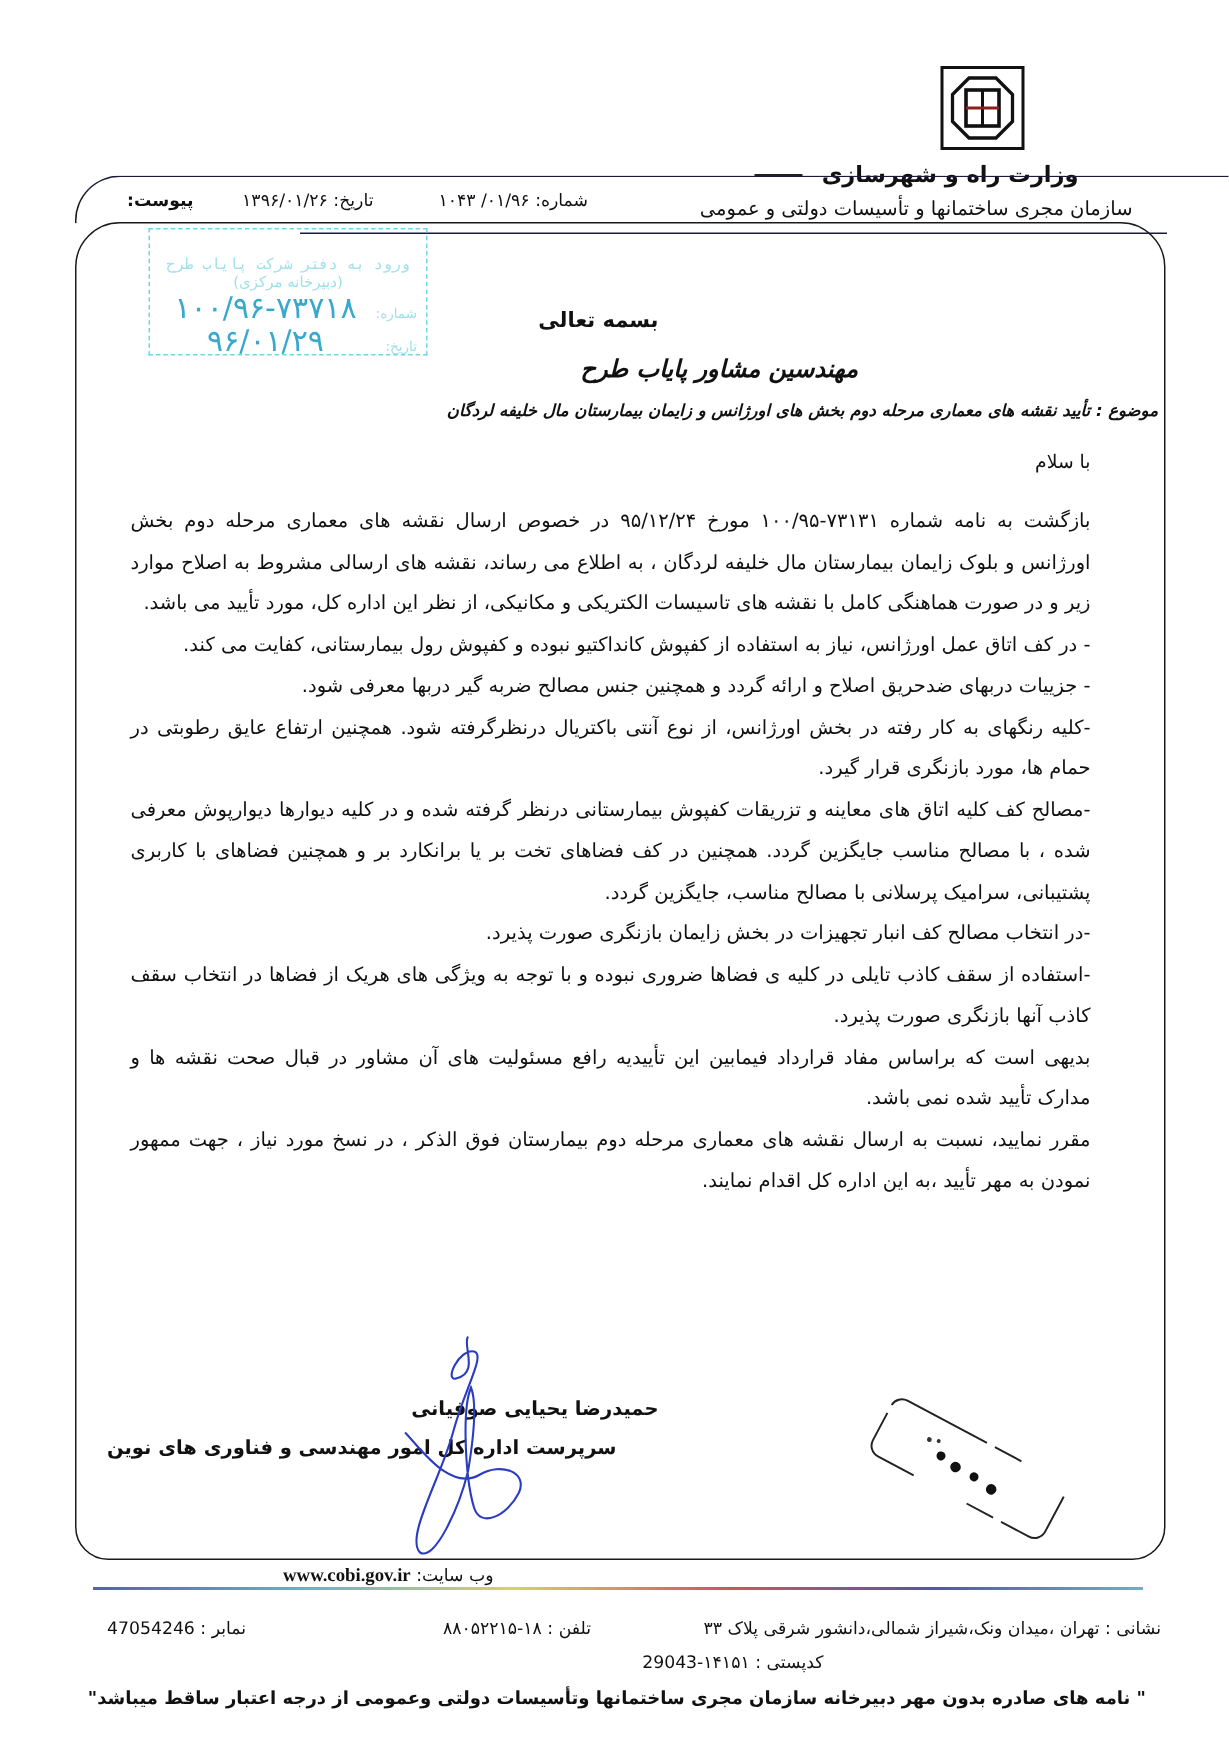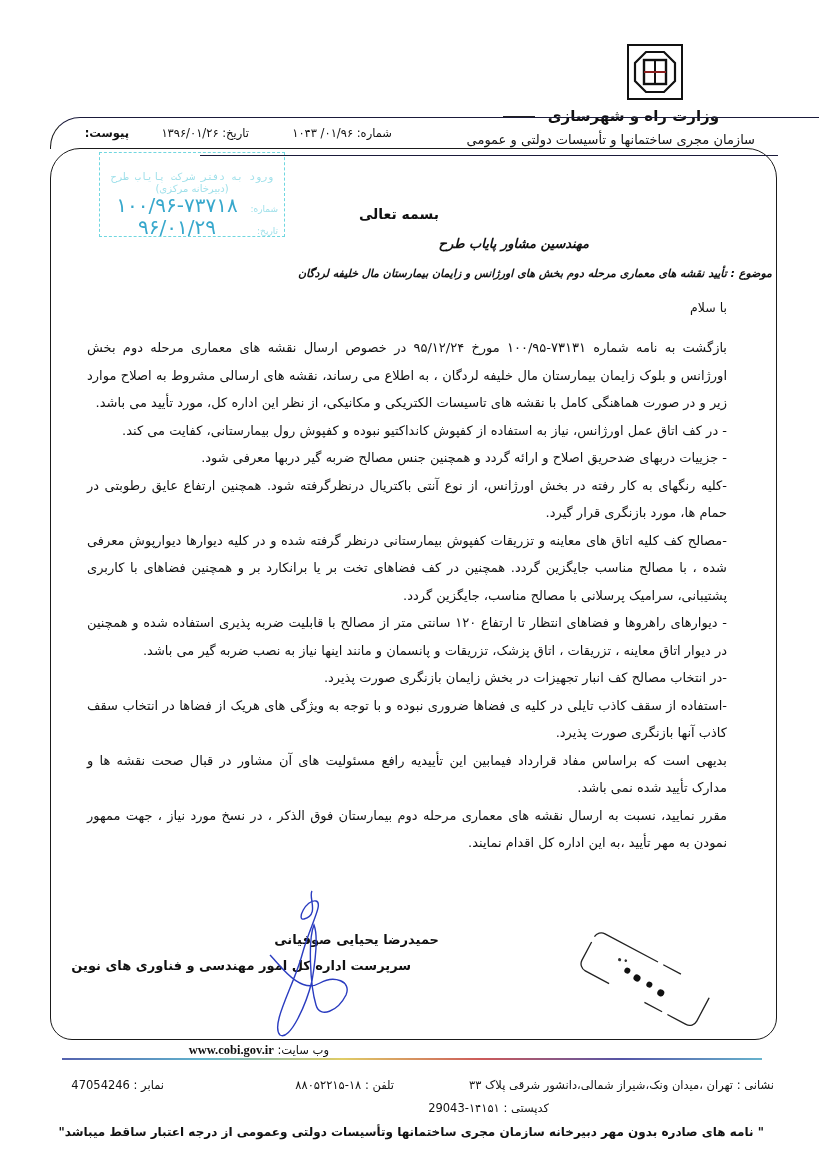--- a/index.html
+++ b/index.html
@@ -36,22 +36,22 @@
            border: 1.5px dashed #6fd7e0; color: #3fb8d0; direction: rtl; text-align: center;
            font-size: 10px; box-sizing: border-box; }
   .stamp .s-title { margin-top: 18px; color:#9fe0ea;font-family:Liberation Mono, monospace; }
   .stamp .s-sub { color:#9fe0ea; }
   .stamp .s-row { display:flex; direction: rtl; align-items: baseline; padding: 0 6px; }
   .stamp .s-lbl { font-size: 9px; color:#9fe0ea; width: 30px; text-align: right; }
   .stamp .s-val { font-size: 20px; color:#38a8cc; flex:1; text-align:center; font-family:"DejaVu Sans",sans-serif; line-height: 22px;}
 
   .bismillah { position: absolute; right: 380px; top: 188px; font-weight: bold; font-size: 14px; direction: rtl; margin-top: 18px; }
 
-  .addressee { position: absolute; right: 230px; top: 236px; font-weight: bold; font-style: italic;
-               font-size: 13px; direction: rtl; white-space: nowrap; }
+  .addressee { position: absolute; right: 247px; top: 236px; font-weight: bold; font-style: italic;
+               font-size: 16px; direction: rtl; white-space: nowrap; }
   .subject { position: absolute; right: 47px; top: 267px; font-weight: bold; font-style: italic;
              font-size: 11px; direction: rtl; white-space: nowrap; }
   .greeting { position: absolute; right: 92px; top: 300px; font-size: 12.5px; direction: rtl; }
 
   .body { position: absolute; right: 92px; top: 334px; width: 640px; direction: rtl; text-align: justify;
           font-size: 13px; line-height: 27.5px; }
   .body p { margin: 0; }
 
   .signer { position: absolute; right: 380px; top: 932px; font-weight: bold; font-size: 13px; direction: rtl; white-space: nowrap; }
   .signer-title { position: absolute; right: 408px; top: 958px; font-weight: bold; font-size: 13px; direction: rtl; white-space: nowrap; }
@@ -115,21 +115,20 @@
 <div class="addressee">مهندسین مشاور پایاب طرح</div>
 <div class="subject">موضوع : تأیید نقشه های معماری مرحله دوم بخش های اورژانس و زایمان بیمارستان مال خلیفه لردگان</div>
 <div class="greeting">با سلام</div>
 
 <div class="body">
   <p>بازگشت به نامه شماره ۷۳۱۳۱-۱۰۰/۹۵ مورخ ۹۵/۱۲/۲۴ در خصوص ارسال نقشه های معماری مرحله دوم بخش اورژانس و بلوک زایمان بیمارستان مال خلیفه لردگان ، به اطلاع می رساند، نقشه های ارسالی مشروط به اصلاح موارد زیر و در صورت هماهنگی کامل با نقشه های تاسیسات الکتریکی و مکانیکی، از نظر این اداره کل، مورد تأیید می باشد.</p>
   <p>- در کف اتاق عمل اورژانس، نیاز به استفاده از کفپوش کانداکتیو نبوده و کفپوش رول بیمارستانی، کفایت می کند.</p>
   <p>- جزییات دربهای ضدحریق اصلاح و ارائه گردد و همچنین جنس مصالح ضربه گیر دربها معرفی شود.</p>
   <p>-کلیه رنگهای به کار رفته در بخش اورژانس، از نوع آنتی باکتریال درنظرگرفته شود. همچنین ارتفاع عایق رطوبتی در حمام ها، مورد بازنگری قرار گیرد.</p>
   <p>-مصالح کف کلیه اتاق های معاینه و تزریقات کفپوش بیمارستانی درنظر گرفته شده و در کلیه دیوارها دیوارپوش معرفی شده ، با مصالح مناسب جایگزین گردد. همچنین در کف فضاهای تخت بر یا برانکارد بر و همچنین فضاهای با کاربری پشتیبانی، سرامیک پرسلانی با مصالح مناسب، جایگزین گردد.</p>
-  <p>- دیوارهای راهروها و فضاهای انتظار تا ارتفاع ۱۲۰ سانتی متر از مصالح با قابلیت ضربه پذیری استفاده شده و همچنین در دیوار اتاق معاینه ، تزریقات ، اتاق پزشک، تزریقات و پانسمان و مانند اینها نیاز به نصب ضربه گیر می باشد.</p>
   <p>-در انتخاب مصالح کف انبار تجهیزات در بخش زایمان بازنگری صورت پذیرد.</p>
   <p>-استفاده از سقف کاذب تایلی در کلیه ی فضاها ضروری نبوده و با توجه به ویژگی های هریک از فضاها در انتخاب سقف کاذب آنها بازنگری صورت پذیرد.</p>
   <p>بدیهی است که براساس مفاد قرارداد فیمابین این تأییدیه رافع مسئولیت های آن مشاور در قبال صحت نقشه ها و مدارک تأیید شده نمی باشد.</p>
   <p>مقرر نمایید، نسبت به ارسال نقشه های معماری مرحله دوم بیمارستان فوق الذکر ، در نسخ مورد نیاز ، جهت ممهور نمودن به مهر تأیید ،به این اداره کل اقدام نمایند.</p>
 </div>
 
 <div class="signer">حمیدرضا یحیایی صوفیانی</div>
 <div class="signer-title">سرپرست اداره کل امور مهندسی و فناوری های نوین</div>
 <svg class="signature" viewBox="0 0 110 160">
   <path d="M62 6 C58 12 70 30 54 34 C46 36 56 14 66 16 C74 18 60 40 52 70 C44 100 20 140 30 150 C40 156 56 120 62 96 C66 72 68 50 64 40 C58 54 60 100 66 120 C70 134 88 126 96 110 C102 96 84 90 70 98 C50 110 30 80 20 70" fill="none" stroke="#2a3cc0" stroke-width="1.4"></path>

